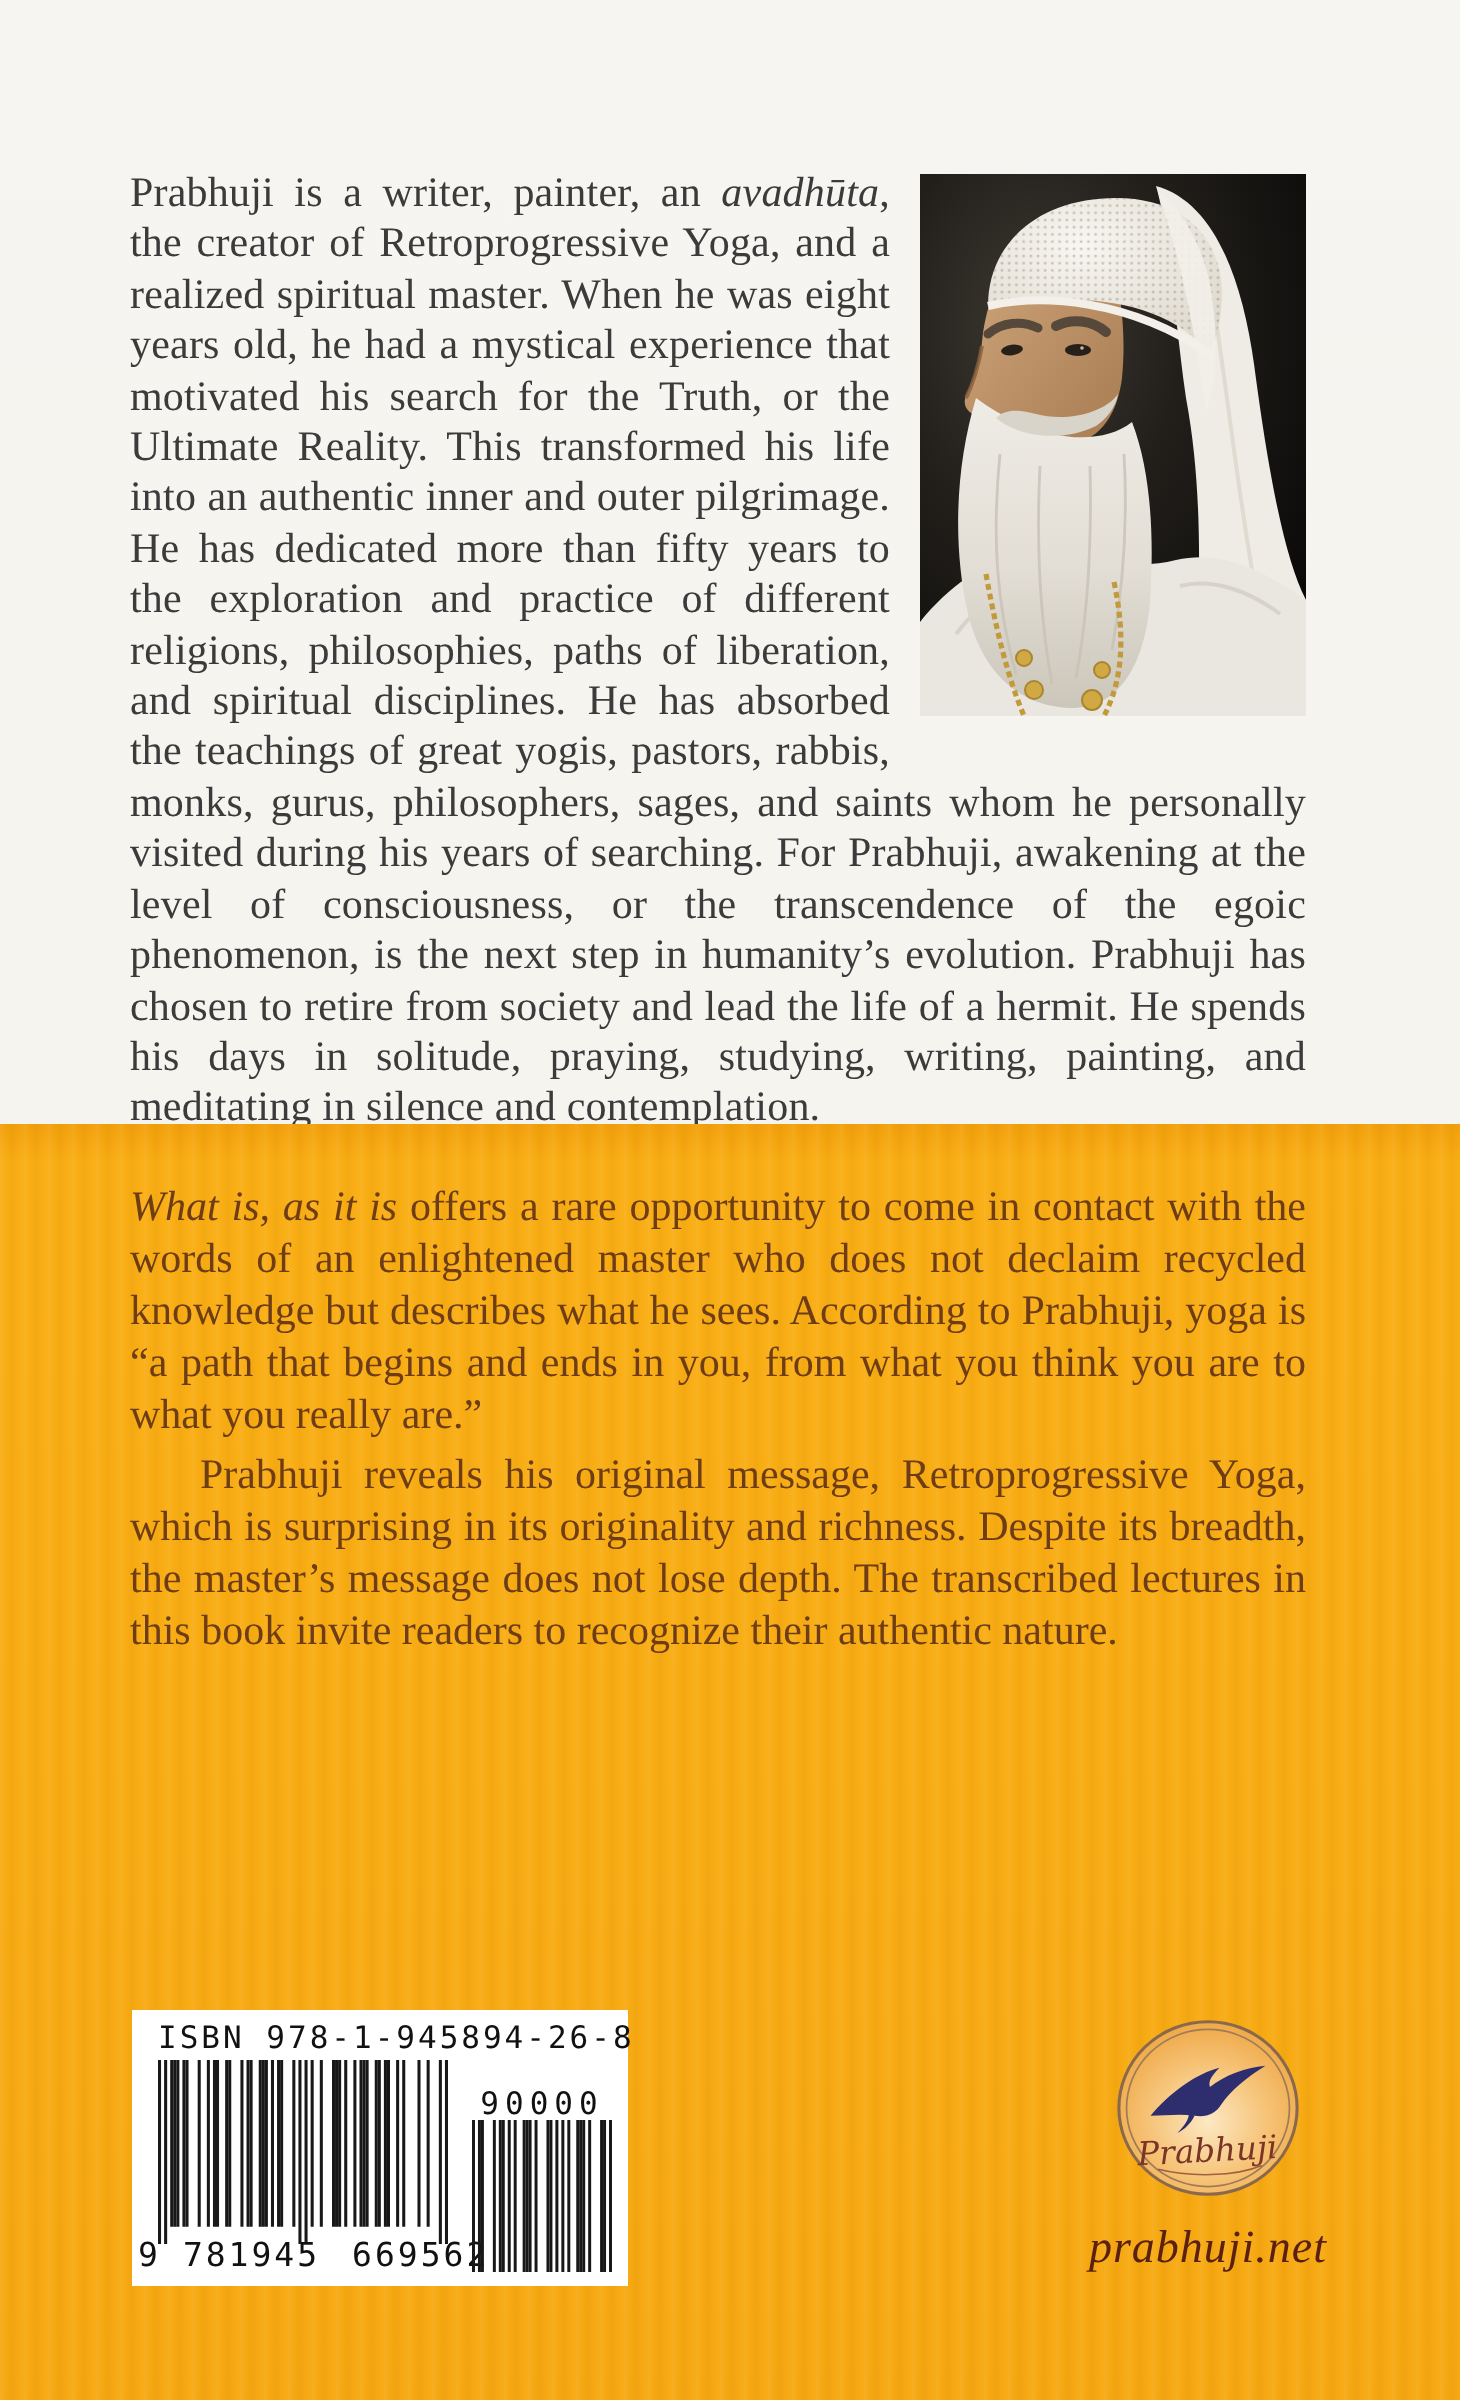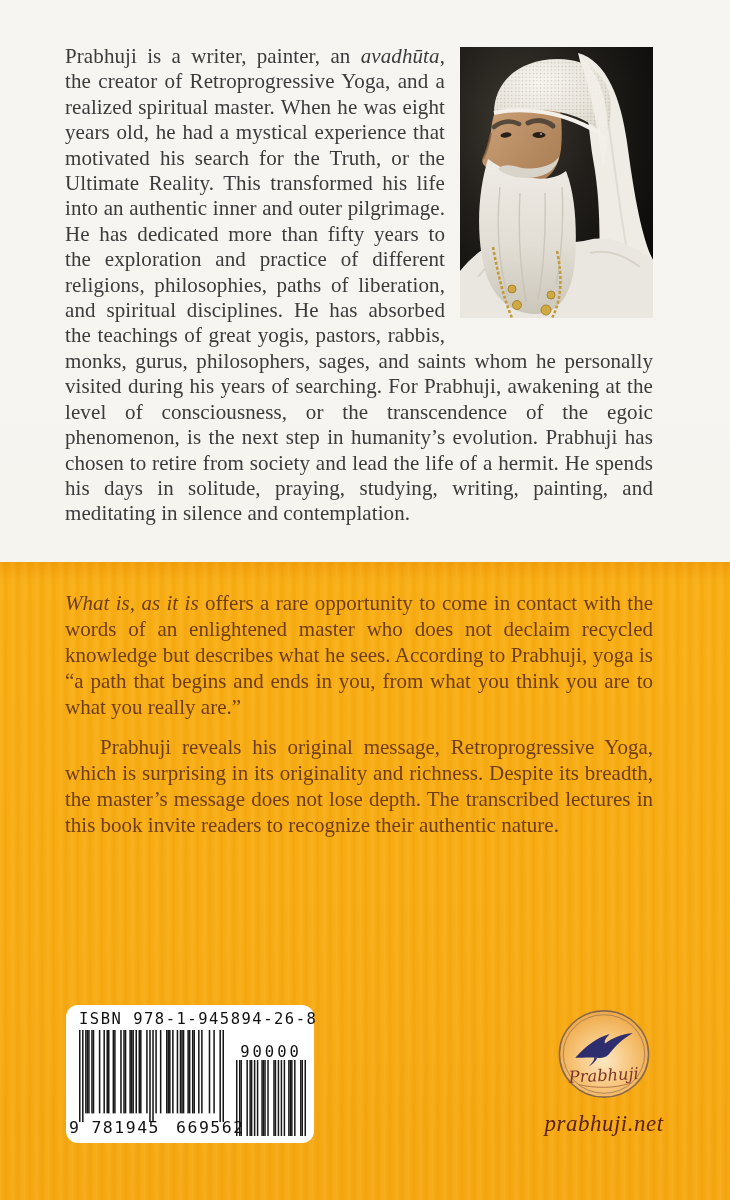--- a/index.html
+++ b/index.html
@@ -5,21 +5,21 @@
   * { margin:0; padding:0; box-sizing:border-box; }
   html,body { background:#e8e8e8; }
   .page {
     position:relative; width:730px; height:1200px; margin:0 auto;
     font-family:"Liberation Serif", serif; overflow:hidden; background:#f6f4f0;
   }
   
   .top-section {
     position:absolute; top:0; left:0; width:730px; height:562px;
     background:linear-gradient(180deg,#f7f5f1 0%, #f6f4ef 100%);
-    padding:44px 77px 0 65px;
+    padding:84px 77px 0 65px;
   }
   .bio {
     text-align:justify; color:#3c3a3b;
     font-size:21px; line-height:25.4px;
     letter-spacing:0.1px;
   }
   .bio .ital { font-style:italic; }
   .photo {
     float:right; width:193px; height:271px;
     margin:3px 0 26px 15px;
@@ -30,26 +30,26 @@
   .orange-section {
     position:absolute; top:562px; left:0; width:730px; height:638px;
     background:
       repeating-linear-gradient(90deg,
         rgba(255,255,255,0.07) 0px, rgba(255,255,255,0.0) 3px,
         rgba(140,80,0,0.05) 6px, rgba(255,255,255,0.0) 9px, rgba(255,235,170,0.06) 12px),
       linear-gradient(180deg, #f2a00c 0%, #f9ae14 3%, #f8ac13 55%, #f6a812 100%);
     padding:28px 77px 0 65px;
   }
   .blurb { text-align:justify; color:#6e3d16; font-size:21px; line-height:26px; }
-  .blurb.p2 { margin-top:14px; text-indent:35px; }
+  .blurb.p2 { margin-top:4px; text-indent:35px; }
   .blurb .ital { font-style:italic; }
   
   .barcode-box {
     position:absolute; left:66px; top:443px; width:248px; height:138px;
-    background:#ffffff; border-radius:12px; padding:5px 8px 0 13px;
+    background:#ffffff; border-radius:0; padding:5px 8px 0 13px;
   }
   .bc-isbn {
     font-family:"DejaVu Sans Mono", monospace; font-size:15.5px; color:#111;
     letter-spacing:1.5px; text-align:center; height:20px; white-space:nowrap;
   }
   .bc-row { display:flex; align-items:flex-start; }
   .bc-main-col { width:145px; }
   .bc-main-col svg { display:block; width:145px; height:92px; fill:#181818; }
   .bc-addon-col { width:70px; margin-left:12px; margin-top:13px; }
   .bc-addon-label {

